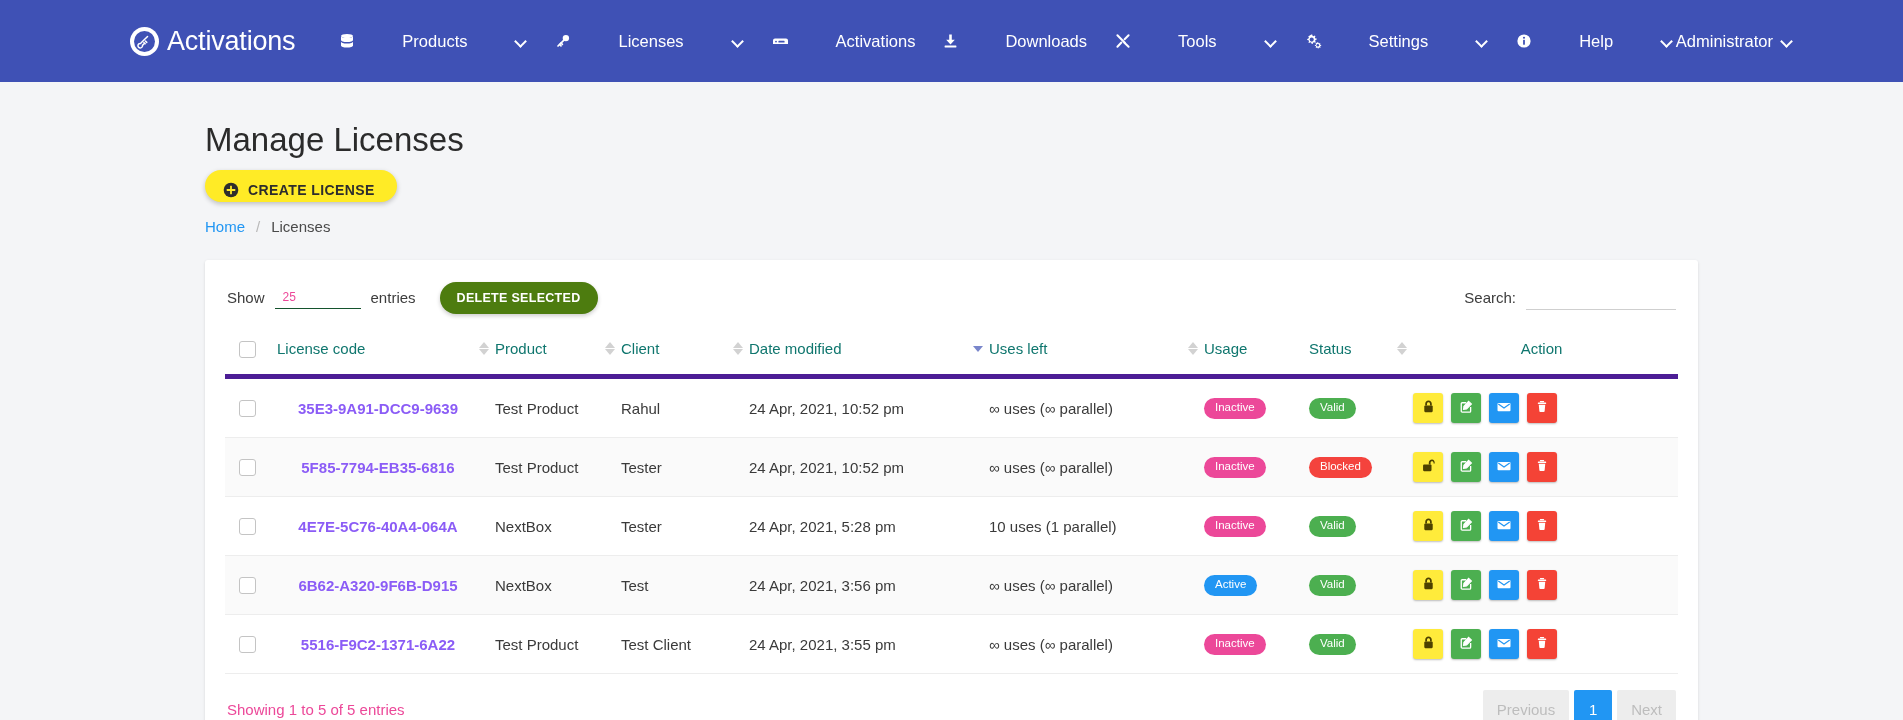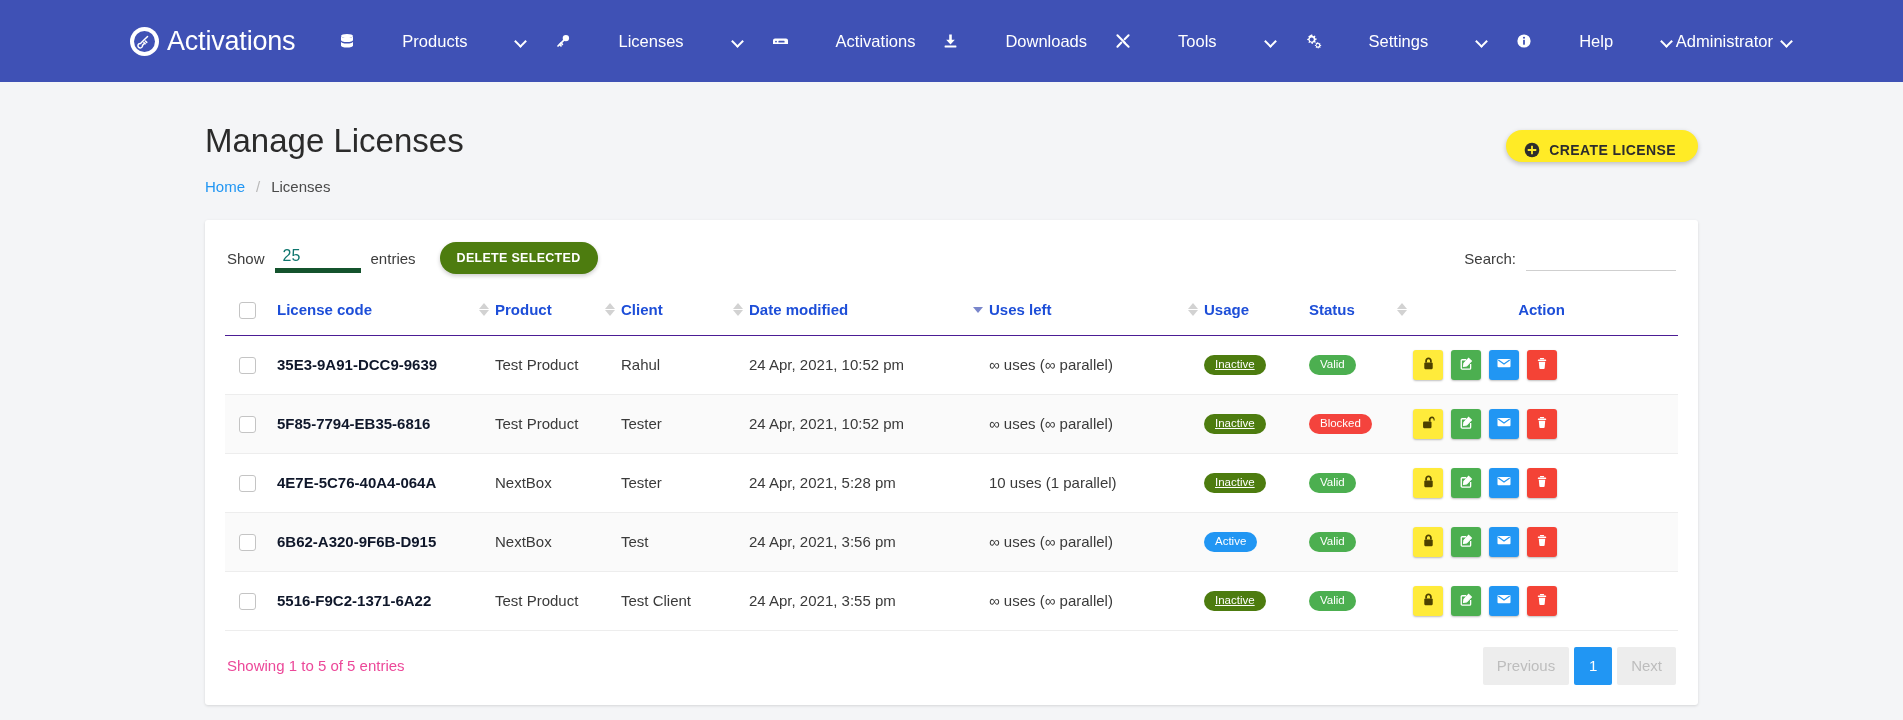--- a/index.html
+++ b/index.html
@@ -69,23 +69,24 @@
     right: 110px;
     display: flex; align-items: center;
     font-size: 16.5px;
     cursor: pointer;
   }
 
   
   .page-wrap { padding: 0 205px; }
   .page-head {
     display: flex;
-    align-items: center;
+    align-items: flex-start;
     justify-content: space-between;
     padding-top: 38px;
+    flex-direction: column;
   }
   .page-title {
     font-size: 33px;
     color: #2b2b2b;
     font-weight: 400;
     margin: 0;
     line-height: 1.2;
   }
   .btn-create {
     background: #ffeb26;
@@ -132,25 +133,25 @@
     padding: 4px 2px 12px 2px;
   }
   .show-group {
     display: flex;
     align-items: center;
     font-size: 15px;
     color: #3c3c3c;
   }
   .show-select {
     border: none;
-    border-bottom: 5px solid #14532d;
+    border-bottom: 1px solid #14532d;
     background: transparent;
     font-family: "Liberation Sans", sans-serif;
-    font-size: 16px;
-    color: #0f766e;
+    font-size: 12px;
+    color: #ec4899;
     width: 86px;
     margin: 0 10px;
     padding: 3px 2px 4px 8px;
     outline: none;
     cursor: pointer;
     -webkit-appearance: none;
     appearance: none;
   }
   .btn-delete {
     background: #4d7c0f;
@@ -180,25 +181,25 @@
     padding: 4px 2px;
     font-size: 14px;
     font-family: "Liberation Sans", sans-serif;
     outline: none;
   }
 
   
   table { width: 100%; border-collapse: collapse; }
   thead th {
     font-size: 15px;
-    color: #1d4ed8;
-    font-weight: bold;
+    color: #0f766e;
+    font-weight: normal;
     text-align: left;
     padding: 14px 8px 16px 8px;
-    border-bottom: 1px solid #4c1d95;
+    border-bottom: 5px solid #4c1d95;
     white-space: nowrap;
   }
   thead th .th-inner { display: flex; align-items: center; }
   .sort-ic {
     display: inline-block;
     margin-left: auto;
     padding-left: 14px;
     position: relative;
     width: 10px; height: 15px;
     flex: none;
@@ -215,21 +216,21 @@
 
   tbody td {
     font-size: 15px;
     color: #3a3a3a;
     padding: 14px 8px;
     border-bottom: 1px solid #ededed;
     vertical-align: middle;
     white-space: nowrap;
   }
   tbody tr.alt { background: #fafafa; }
-  td.code { font-weight: bold; color: #0f172a; }
+  td.code { font-weight: bold; color: #8b5cf6; text-align: center; }
 
   .chk {
     width: 17px; height: 17px;
     border: 1px solid #c4c4c4;
     border-radius: 3px;
     background: #fff;
     display: inline-block;
     cursor: pointer;
     vertical-align: middle;
   }
@@ -237,21 +238,21 @@
 
   .badge {
     display: inline-block;
     border-radius: 11px;
     color: #fff;
     font-size: 11.5px;
     padding: 4px 11px 5px 11px;
     line-height: 1;
     font-weight: normal;
   }
-  .badge.inactive { background: #4d7c0f; text-decoration: underline; }
+  .badge.inactive { background: #ec4899; }
   .badge.active   { background: #2196f3; }
   .badge.valid    { background: #4caf50; }
   .badge.blocked  { background: #f4433d; }
 
   .actions { display: flex; gap: 8px; justify-content: flex-start; }
   .act-btn {
     width: 30px; height: 30px;
     border: none; border-radius: 3px;
     display: flex; align-items: center; justify-content: center;
     cursor: pointer;

